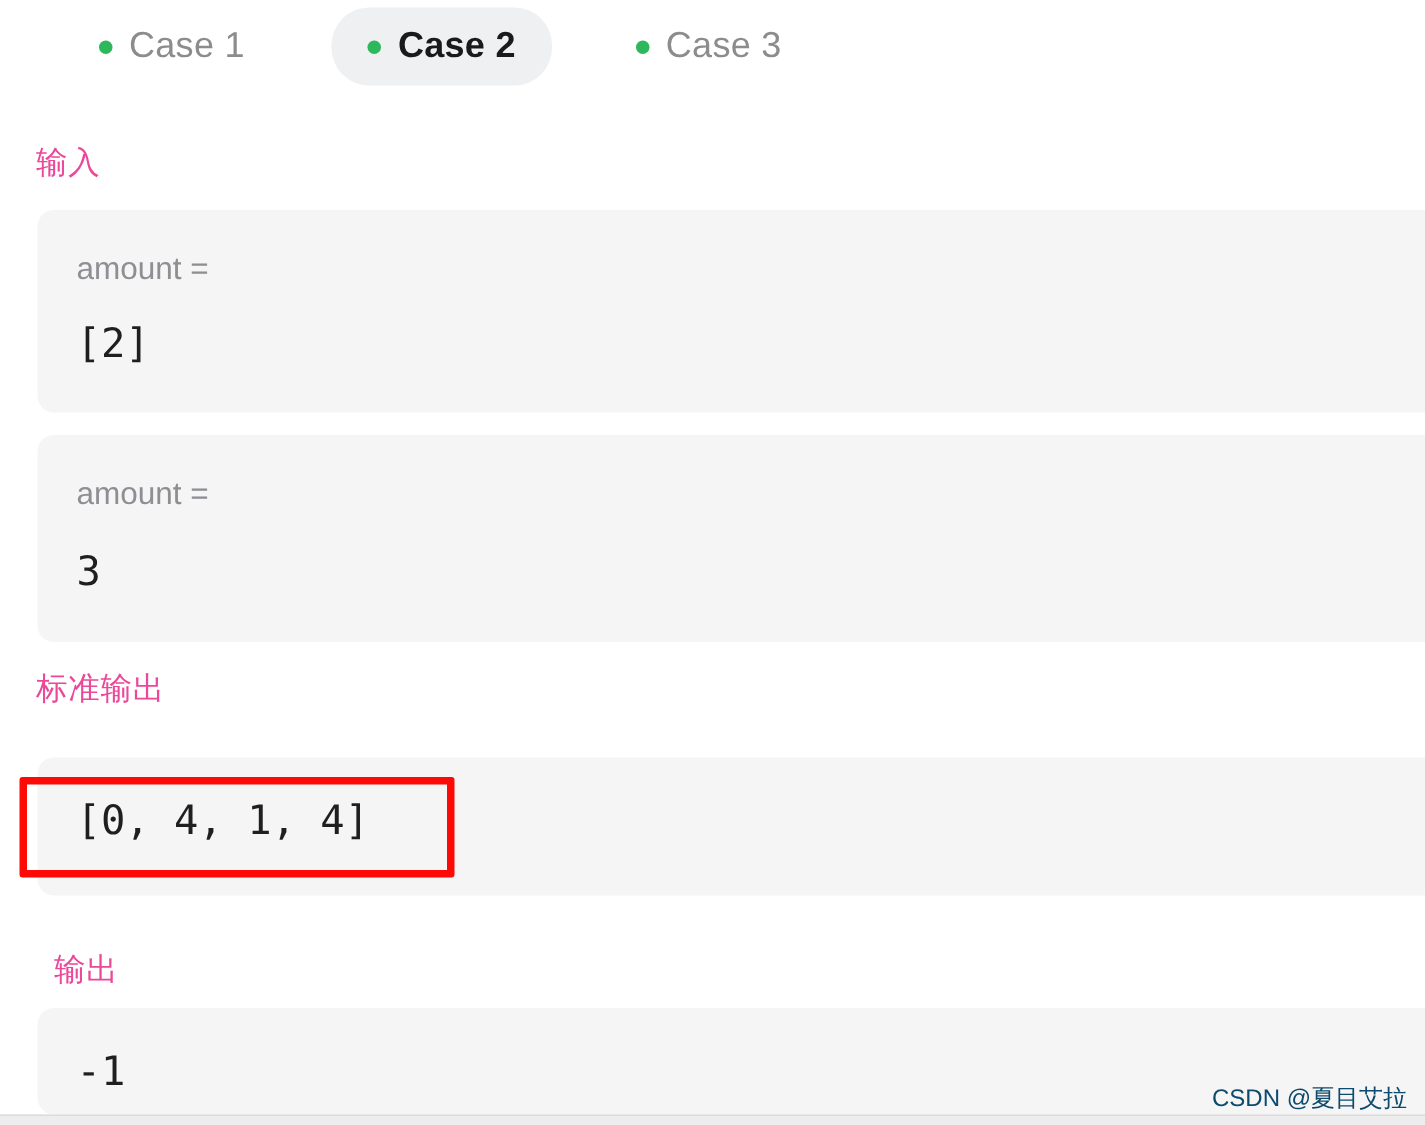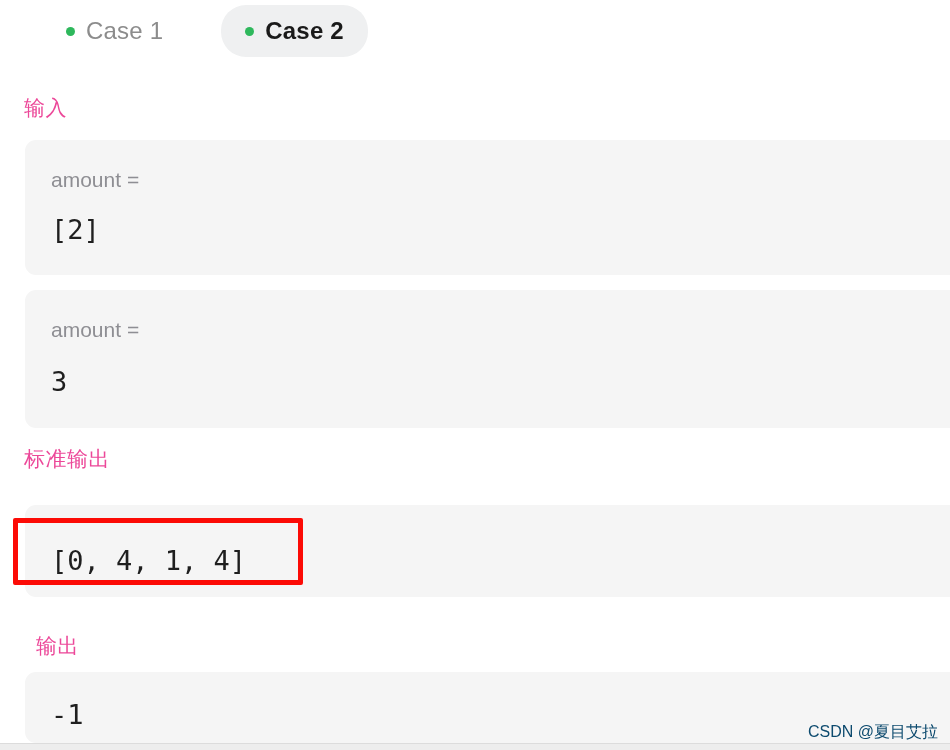--- a/index.html
+++ b/index.html
@@ -114,21 +114,21 @@
     left: 26px;
     font-family: "DejaVu Sans Mono", "Liberation Mono", monospace;
     font-size: 27px;
     color: #1f1f1f;
     white-space: pre;
     letter-spacing: 0px;
   }
 
   #panel-coins  .panel-value { top: 74px; }
   #panel-amount .panel-value { top: 76px; }
-  #panel-stdout .panel-value { top: 40px; }
+  #panel-stdout .panel-value { top: 27px; }
   #panel-output .panel-value { top: 27px; }
 
   
   #red-box {
     position: absolute;
     left: 13px;
     top: 518px;
     width: 290px;
     height: 67px;
     border: 5px solid #fc0b06;
@@ -169,20 +169,24 @@
     <div class="tab tab-1">
       <span class="tab-dot" style="background: rgb(46, 184, 92);"></span>
       <span class="tab-label">Case 1</span>
     </div>
 
     <div class="tab tab-2 active">
       <span class="tab-dot" style="background: rgb(46, 184, 92);"></span>
       <span class="tab-label">Case 2</span>
     </div>
 
+    <div class="tab tab-3">
+      <span class="tab-dot" style="background: rgb(46, 184, 92);"></span>
+      <span class="tab-label">Case 3</span>
+    </div>
 
   </div>
 
   <div class="section-label" id="label-input">输入</div>
 
   <div class="panel" id="panel-coins">
     <div class="panel-key">amount =</div>
     <div class="panel-value">[2]</div>
   </div>
 

